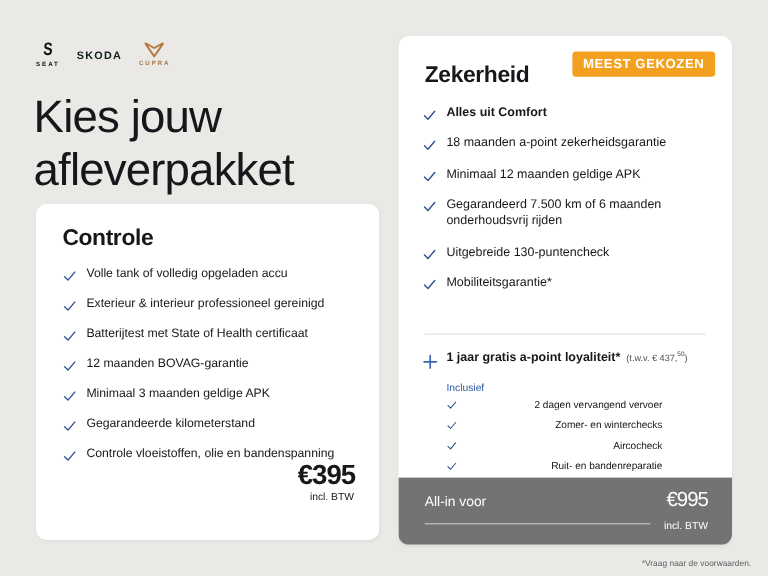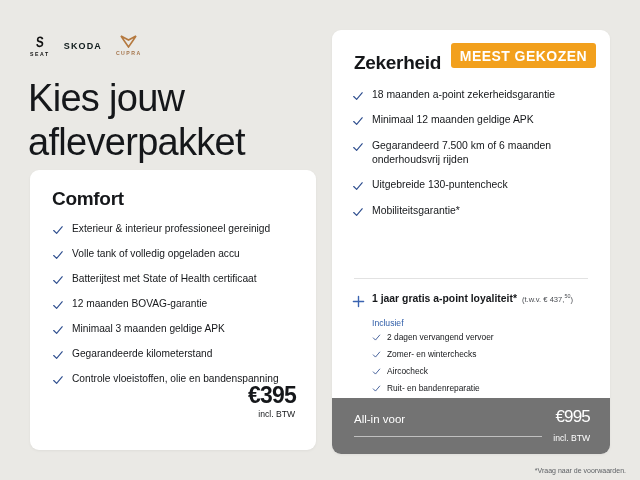--- a/index.html
+++ b/index.html
@@ -62,21 +62,21 @@
     font-size: 19px; font-weight: 700; color: #15171A;
     letter-spacing: -0.3px;
   }
   #card-comfort .card-title { position: absolute; left: 22px; top: 18px; }
   #card-zeker  .card-title { position: absolute; left: 22px; top: 22px; }
 
   
   .badge {
     position: absolute; right: 14px; top: 13px;
     background: #F2A01D; color: #fff;
-    font-size: 14px; font-weight: 700; letter-spacing: .45px;
+    font-size: 11px; font-weight: 700; letter-spacing: .45px;
     padding: 5px 9px 4px; border-radius: 3px;
     white-space: nowrap;
   }
 
   
   .flist { list-style: none; }
   #list-comfort { position: absolute; left: 22px; top: 52px; width: 246px; }
   #list-zeker  { position: absolute; left: 20px; top: 58px; width: 250px; }
 
   .fitem {
@@ -116,21 +116,21 @@
   .loyal-sub sup { font-size: 5.4px; vertical-align: super; }
 
   .inclusief {
     position: absolute; left: 40px; top: 288px;
     font-size: 8.6px; color: #2F5DA8; font-weight: 400;
   }
   #list-incl {
     position: absolute; left: 40px; top: 302px; width: 180px;
     list-style: none;
   }
-  #list-incl .fitem { margin-bottom: 6px; }
+  #list-incl .fitem { margin-bottom: 6px; justify-content: space-between; }
   #list-incl .tick { width: 9px; height: 9px; margin-right: 6px; margin-top: 1px; }
   #list-incl .ftext { font-size: 8.4px; color: #15171A; line-height: 1.3; }
 
   
   .bluebar {
     position: absolute; left: 0; bottom: 0;
     width: 278px; height: 56px;
     background: #737373;
     z-index: 8;
   }
@@ -188,34 +188,34 @@
         <path d="M2 2 L17 10 L32 2 L26 11 L17 24 L8 11 Z" fill="none" stroke="#B5793F" stroke-width="3.2" stroke-linejoin="miter"></path>
       </svg>
       <div class="cupra-word">CUPRA</div>
     </div>
 
   </div>
 
   <h1 class="headline">Kies jouw afleverpakket</h1>
 
   <div class="card" id="card-comfort">
-    <div class="card-title">Comfort</div>
+    <div class="card-title">Controle</div>
 
     <ul class="flist" id="list-comfort">
         <li class="fitem">
           <svg class="tick" width="12" height="12" viewBox="0 0 14 14">
             <path d="M2 7.6 L5.4 11 L12 3.2" fill="none" stroke="#2F4F8F" stroke-width="1.35" stroke-linecap="round" stroke-linejoin="round"></path>
           </svg>
+          <span class="ftext">Volle tank of volledig opgeladen accu</span>
+        </li>
+        <li class="fitem">
+          <svg class="tick" width="12" height="12" viewBox="0 0 14 14">
+            <path d="M2 7.6 L5.4 11 L12 3.2" fill="none" stroke="#2F4F8F" stroke-width="1.35" stroke-linecap="round" stroke-linejoin="round"></path>
+          </svg>
           <span class="ftext">Exterieur &amp; interieur professioneel gereinigd</span>
-        </li>
-        <li class="fitem">
-          <svg class="tick" width="12" height="12" viewBox="0 0 14 14">
-            <path d="M2 7.6 L5.4 11 L12 3.2" fill="none" stroke="#2F4F8F" stroke-width="1.35" stroke-linecap="round" stroke-linejoin="round"></path>
-          </svg>
-          <span class="ftext">Volle tank of volledig opgeladen accu</span>
         </li>
         <li class="fitem">
           <svg class="tick" width="12" height="12" viewBox="0 0 14 14">
             <path d="M2 7.6 L5.4 11 L12 3.2" fill="none" stroke="#2F4F8F" stroke-width="1.35" stroke-linecap="round" stroke-linejoin="round"></path>
           </svg>
           <span class="ftext">Batterijtest met State of Health certificaat</span>
         </li>
         <li class="fitem">
           <svg class="tick" width="12" height="12" viewBox="0 0 14 14">
             <path d="M2 7.6 L5.4 11 L12 3.2" fill="none" stroke="#2F4F8F" stroke-width="1.35" stroke-linecap="round" stroke-linejoin="round"></path>
@@ -245,20 +245,26 @@
     <div class="bigprice">€395</div>
     <div class="btw">incl. BTW</div>
   </div>
 
   <div class="card" id="card-zeker">
 
     <div class="badge">MEEST GEKOZEN</div>
     <div class="card-title">Zekerheid</div>
 
     <ul class="flist" id="list-zeker">
+        <li class="fitem">
+          <svg class="tick" width="12" height="12" viewBox="0 0 14 14">
+            <path d="M2 7.6 L5.4 11 L12 3.2" fill="none" stroke="#2F4F8F" stroke-width="1.35" stroke-linecap="round" stroke-linejoin="round"></path>
+          </svg>
+          <span class="ftext bold">Alles uit Comfort</span>
+        </li>
         <li class="fitem">
           <svg class="tick" width="12" height="12" viewBox="0 0 14 14">
             <path d="M2 7.6 L5.4 11 L12 3.2" fill="none" stroke="#2F4F8F" stroke-width="1.35" stroke-linecap="round" stroke-linejoin="round"></path>
           </svg>
           <span class="ftext">18 maanden a-point zekerheidsgarantie</span>
         </li>
         <li class="fitem">
           <svg class="tick" width="12" height="12" viewBox="0 0 14 14">
             <path d="M2 7.6 L5.4 11 L12 3.2" fill="none" stroke="#2F4F8F" stroke-width="1.35" stroke-linecap="round" stroke-linejoin="round"></path>
           </svg>

